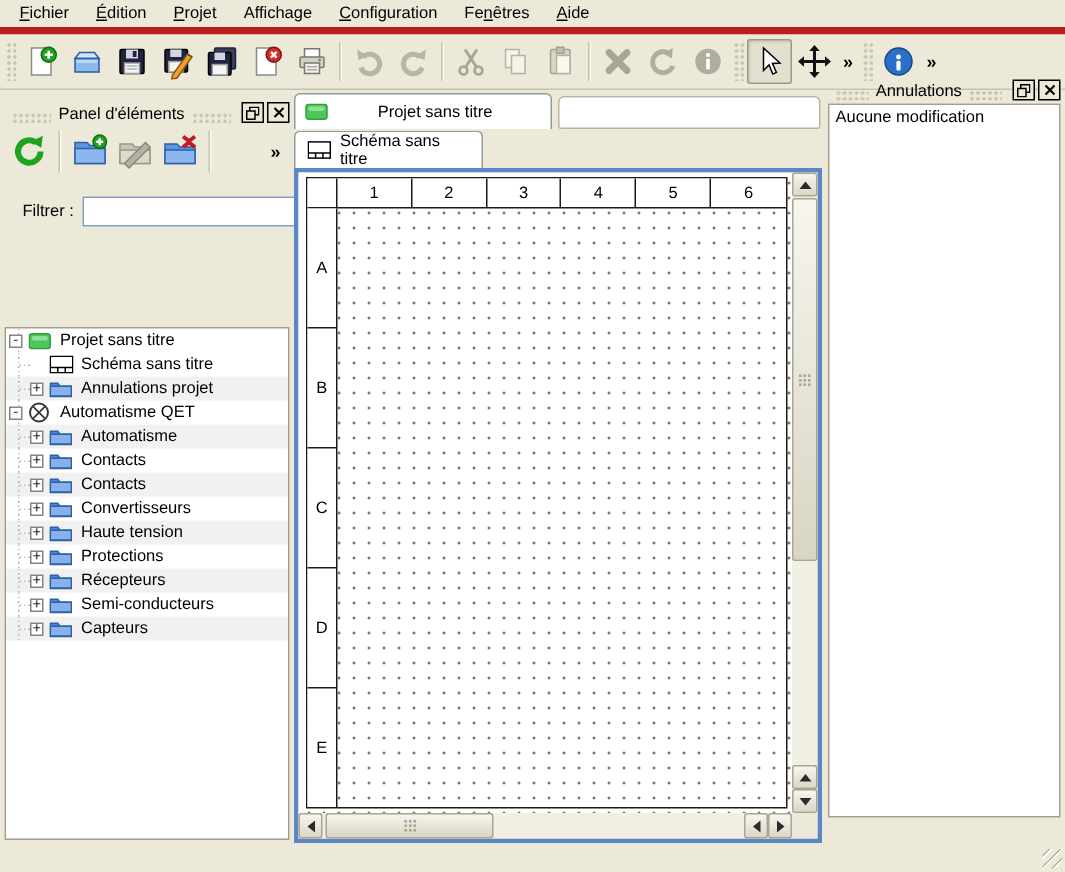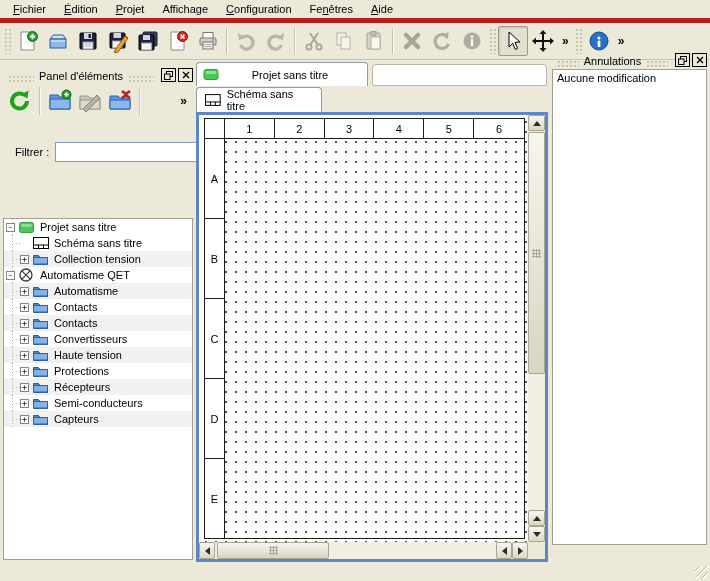--- a/index.html
+++ b/index.html
@@ -35,21 +35,21 @@
   .dock-title .ttl { white-space:nowrap; }
   .dock-btn { width:15px; height:14px; border:1px solid #000; background:#ece9d8;
               display:flex; align-items:center; justify-content:center; margin-left:2px; }
   #left-dock  { position:absolute; left:1px;  top:62px; width:194px; height:500px; }
   #right-dock { position:absolute; left:550px; top:47px; width:159px; height:500px; }
   
   #panel-toolbar { height:38px; display:flex; align-items:center; padding:0 4px; }
   .p-btn { width:30px; height:30px; display:flex; align-items:center; justify-content:center; }
   .p-sep { width:2px; height:28px; margin:0 4px;
            border-left:1px solid #c6c3b0; border-right:1px solid #fbfaf6; }
-  #filter-row { height:26px; display:flex; align-items:center; padding:0 6px; margin-top:19px; }
+  #filter-row { height:26px; display:flex; align-items:center; padding:0 6px; margin-top:8px; }
   #filter-row .f-label { margin:0 6px 0 8px; white-space:nowrap; }
   #filter-input { flex:1; height:20px; border:1px solid #7f9db9; background:#fff;
                   font:11px "Liberation Sans", sans-serif; padding:0 3px; outline:none; }
   
   #tree { position:absolute; left:2px; right:2px; top:156px; bottom:2px;
           background:#fff; border:1px solid #a39f8e; overflow:hidden; }
   .tree-row { height:16px; display:flex; align-items:center; position:relative; padding-left:2px; }
   .tree-row.alt { background:#f1f1f1; }
   .tree-row::before { content:""; position:absolute; left:8px; top:0; bottom:0; width:1px;
     background:repeating-linear-gradient(to bottom,#b4b4b4 0 1px, transparent 1px 3px); }
@@ -362,21 +362,21 @@
       <span class="tlabel">Schéma sans titre</span>
     </div>
     <div class="tree-row lvl1 alt">
       <span class="exp">+</span>
       <span class="ticon">
           <svg width="15" height="12" viewBox="0 0 15 12">
             <path d="M0.5 2.5 h5 l1.5 2 h7.5 v7 H0.5 z" fill="#4f86d8" stroke="#2f5fa8"></path>
             <path d="M0.5 4.5 h14 v6.5 H0.5 z" fill="#85b1ec" stroke="#2f5fa8"></path>
           </svg>
         </span>
-      <span class="tlabel">Collection tension</span>
+      <span class="tlabel">Annulations projet</span>
     </div>
     <div class="tree-row lvl0">
       <span class="exp">-</span>
       <span class="ticon">
           <svg width="14" height="14" viewBox="0 0 14 14">
             <circle cx="7" cy="7" r="6" fill="#fff" stroke="#3a3a3a" stroke-width="1.3"></circle>
             <path d="M2.8 2.8 L11.2 11.2 M11.2 2.8 L2.8 11.2" stroke="#3a3a3a" stroke-width="1.2"></path>
           </svg>
         </span>
       <span class="tlabel">Automatisme QET</span>

